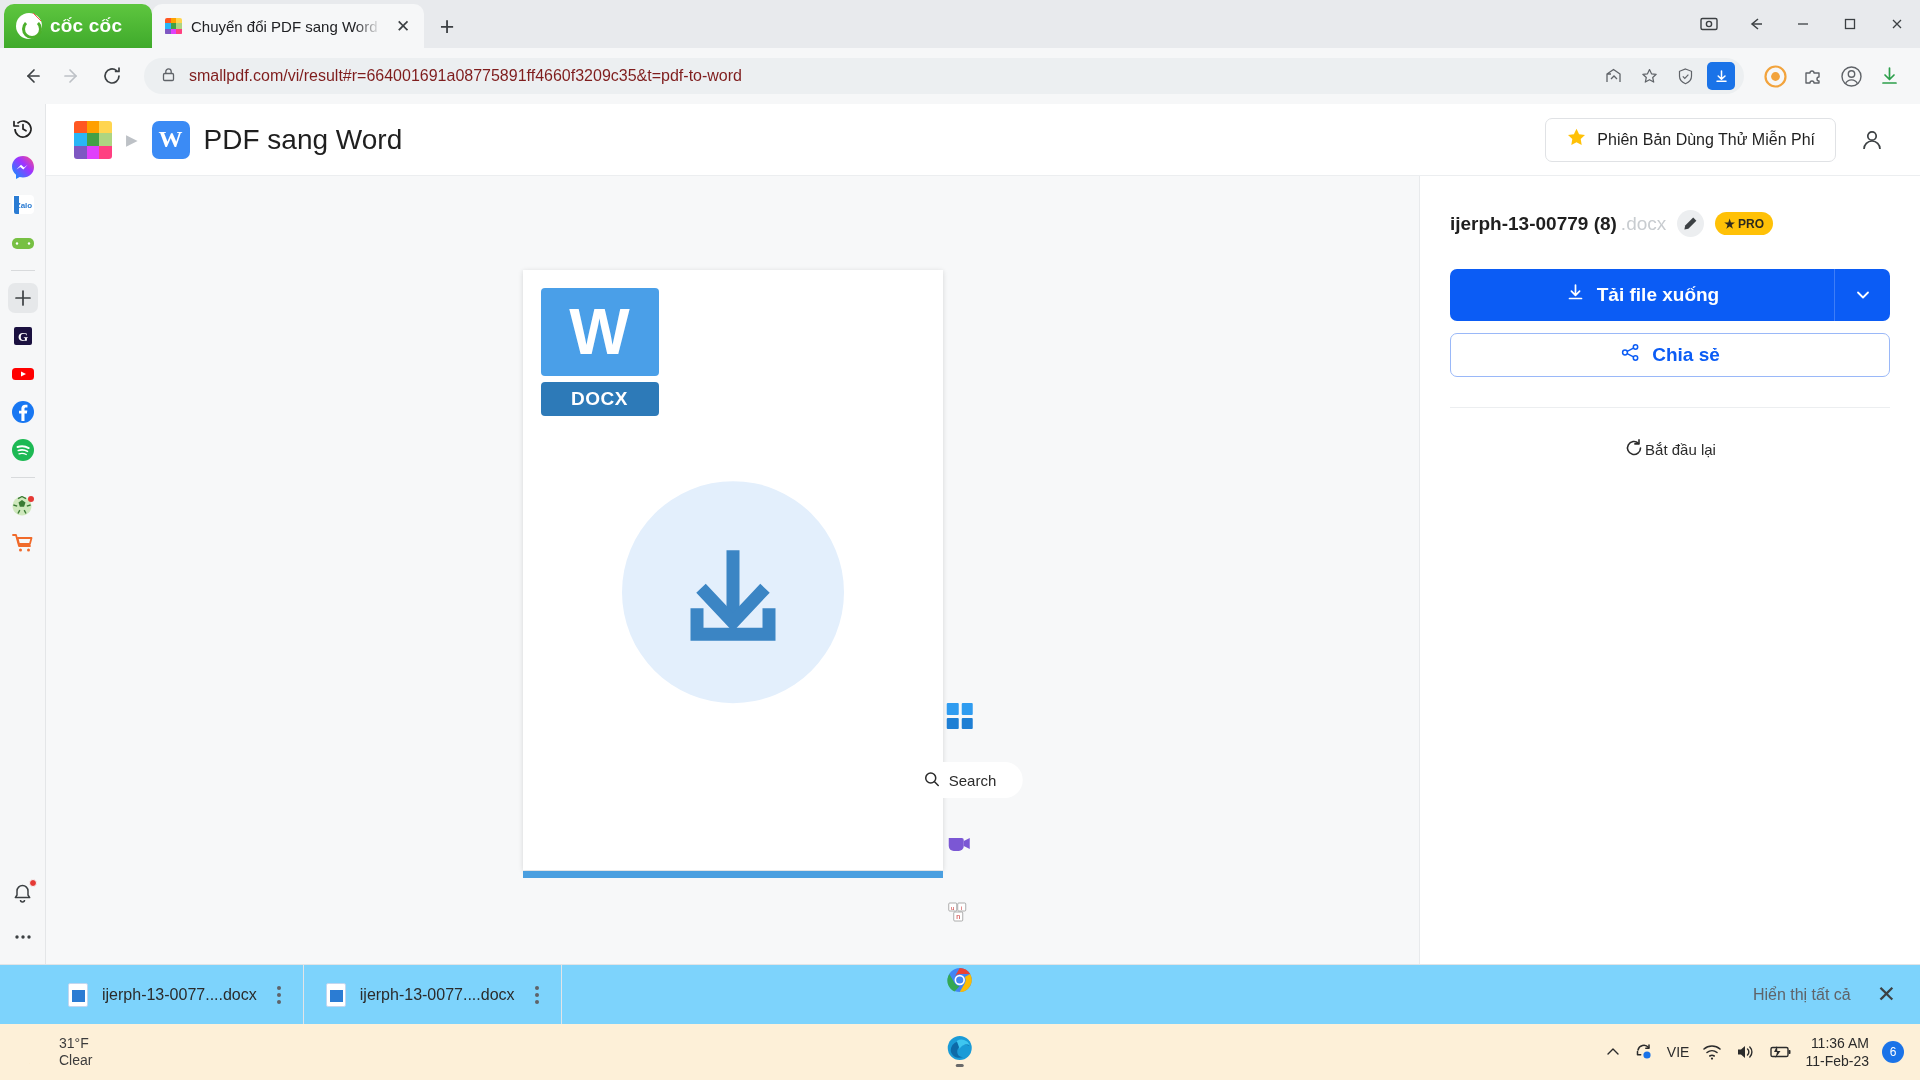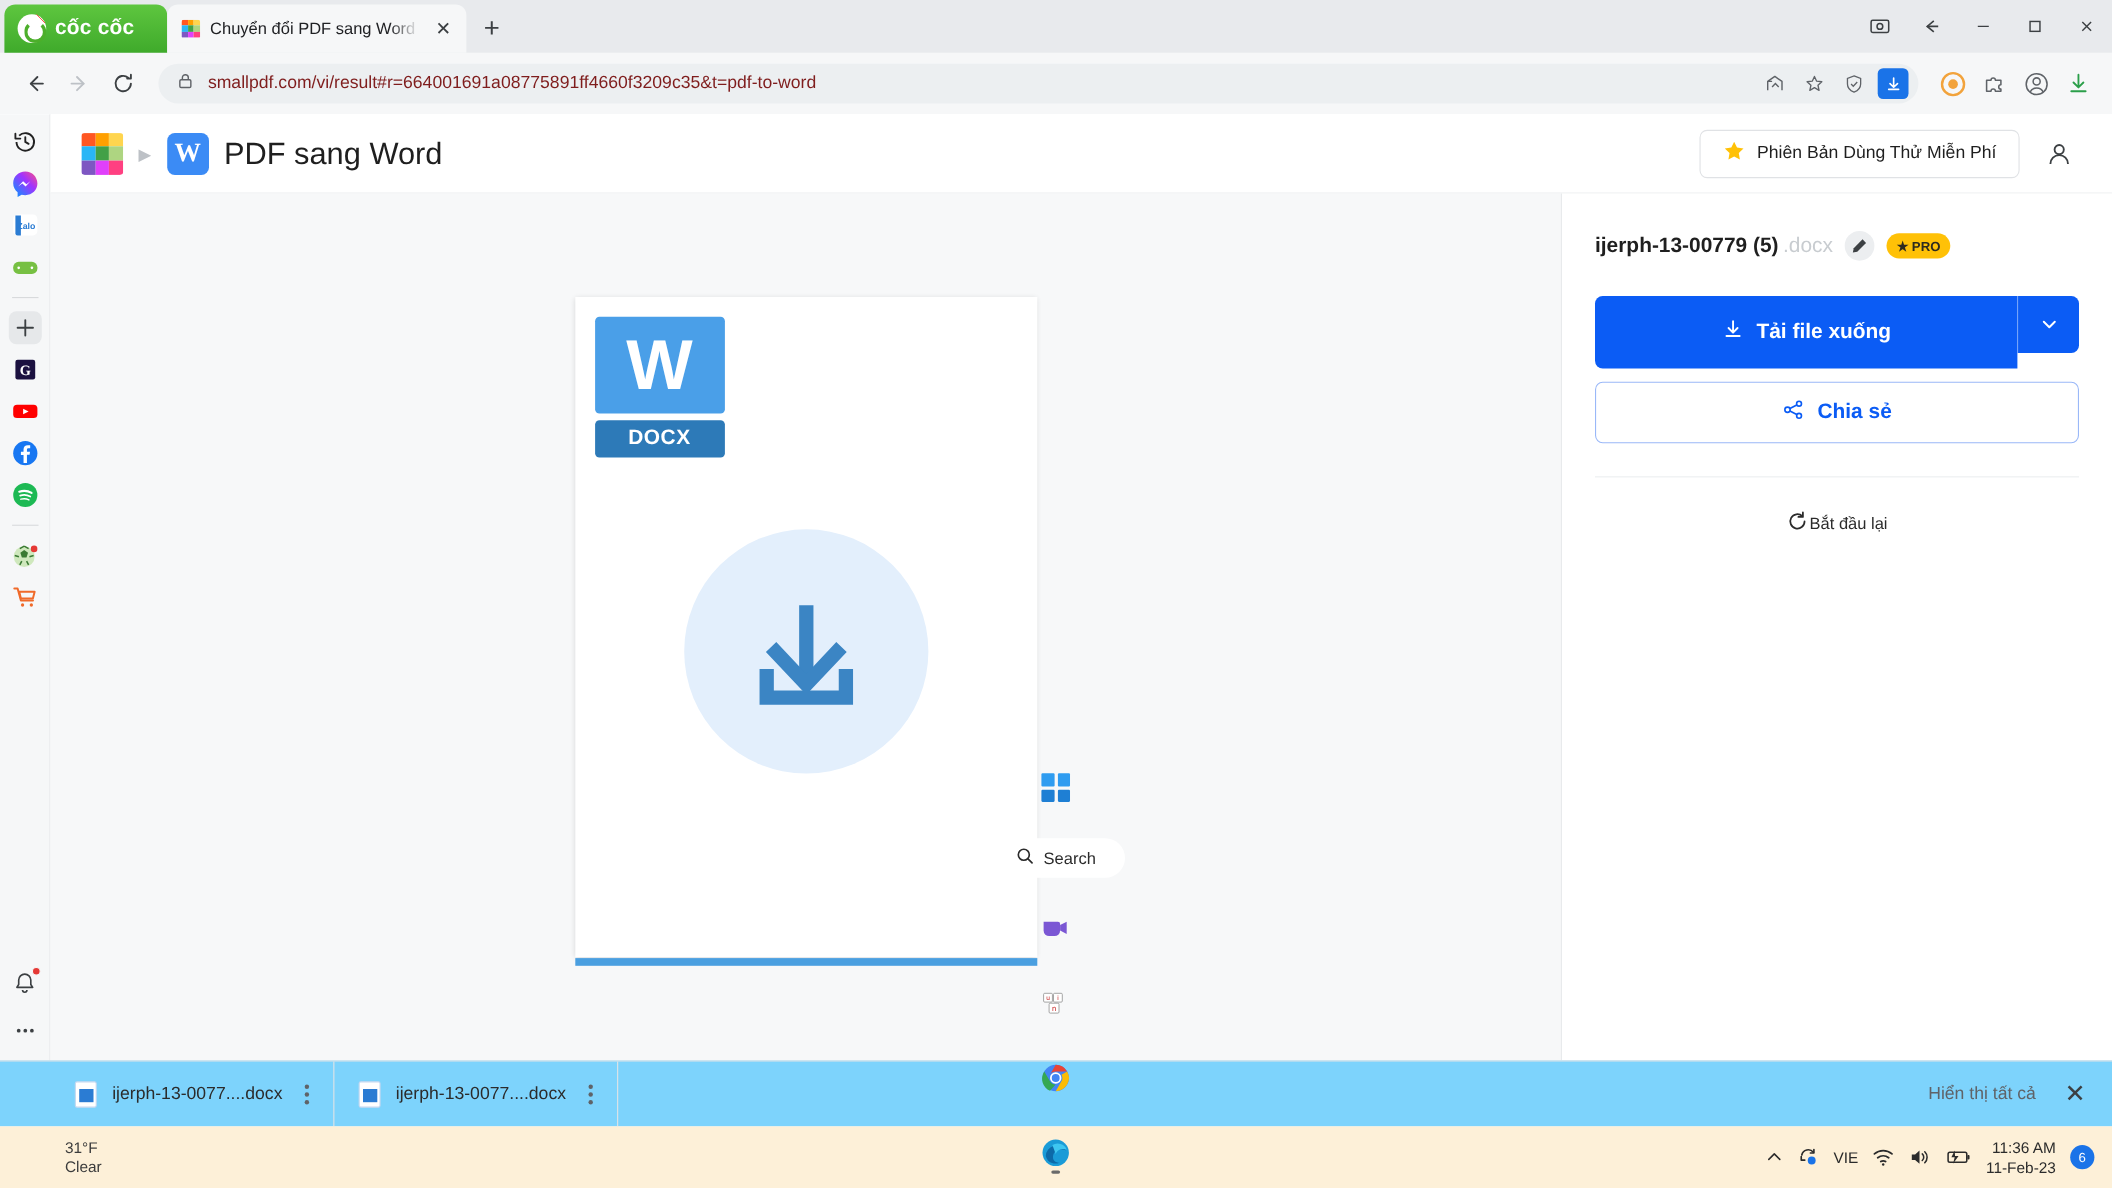--- a/index.html
+++ b/index.html
@@ -209,31 +209,31 @@
     width: 27px; height: 27px; border-radius: 50%; background: #eceef0;
     display: flex; align-items: center; justify-content: center;
   }
   .pro-chip {
     height: 23px; border-radius: 12px; background: #ffc107;
     display: flex; align-items: center; gap: 3px; padding: 0 9px;
     font-size: 12px; font-weight: bold; color: #2d2a1f;
   }
   .btn-row { display: flex; margin-top: 32px; }
   .btn-dl {
-    flex: 1; height: 66px; background: #0b5cf5; border-radius: 7px 0 0 7px;
+    flex: 1; height: 52px; background: #0b5cf5; border-radius: 7px 0 0 7px;
     color: #fff; font-size: 19px; font-weight: bold;
     display: flex; align-items: center; justify-content: center; gap: 11px;
   }
   .btn-dl-split {
     width: 56px; height: 52px; background: #0b5cf5; border-radius: 0 7px 7px 0;
     border-left: 1px solid #3d7df7; color: #fff;
     display: flex; align-items: center; justify-content: center;
   }
   .btn-share {
-    height: 56px; margin-top: 12px; border: 1px solid #9ab8f8; border-radius: 7px;
+    height: 44px; margin-top: 12px; border: 1px solid #9ab8f8; border-radius: 7px;
     color: #0b5cf5; font-size: 19px; font-weight: bold; background: #fff;
     display: flex; align-items: center; justify-content: center; gap: 11px;
   }
   .divider { height: 1px; background: #eceef0; margin: 30px 0 0 0; }
   .restart {
     display: flex; align-items: center; justify-content: center; gap: 1px;
     margin-top: 30px; font-size: 15px; color: #2b2b2b;
   }
 
   
@@ -611,21 +611,21 @@
               <path d="M62 20 V86" stroke="#3b85c4" stroke-width="13" stroke-linecap="butt" fill="none"></path>
               <path d="M30 58 L62 92 L94 58" fill="none" stroke="#3b85c4" stroke-width="13" stroke-linejoin="miter" stroke-linecap="butt"></path>
               <path d="M26 78 V104 H98 V78" fill="none" stroke="#3b85c4" stroke-width="13"></path>
             </svg>
           </div>
         </div>
       </div>
 
       <div class="result-pane">
         <div class="file-row">
-          <span class="file-name">ijerph-13-00779 (5)</span>
+          <span class="file-name">ijerph-13-00779 (8)</span>
           <span class="file-ext">.docx</span>
           <span class="edit-chip">
             <svg width="15" height="15" viewBox="0 0 15 15">
                 <path d="M10.2 1.6 l3.2 3.2 -8 8 -4 .8 .8-4z" fill="#3c4043"></path>
               </svg>
           </span>
           <span class="pro-chip">
             <span>★</span>
             <span>PRO</span>
           </span>

